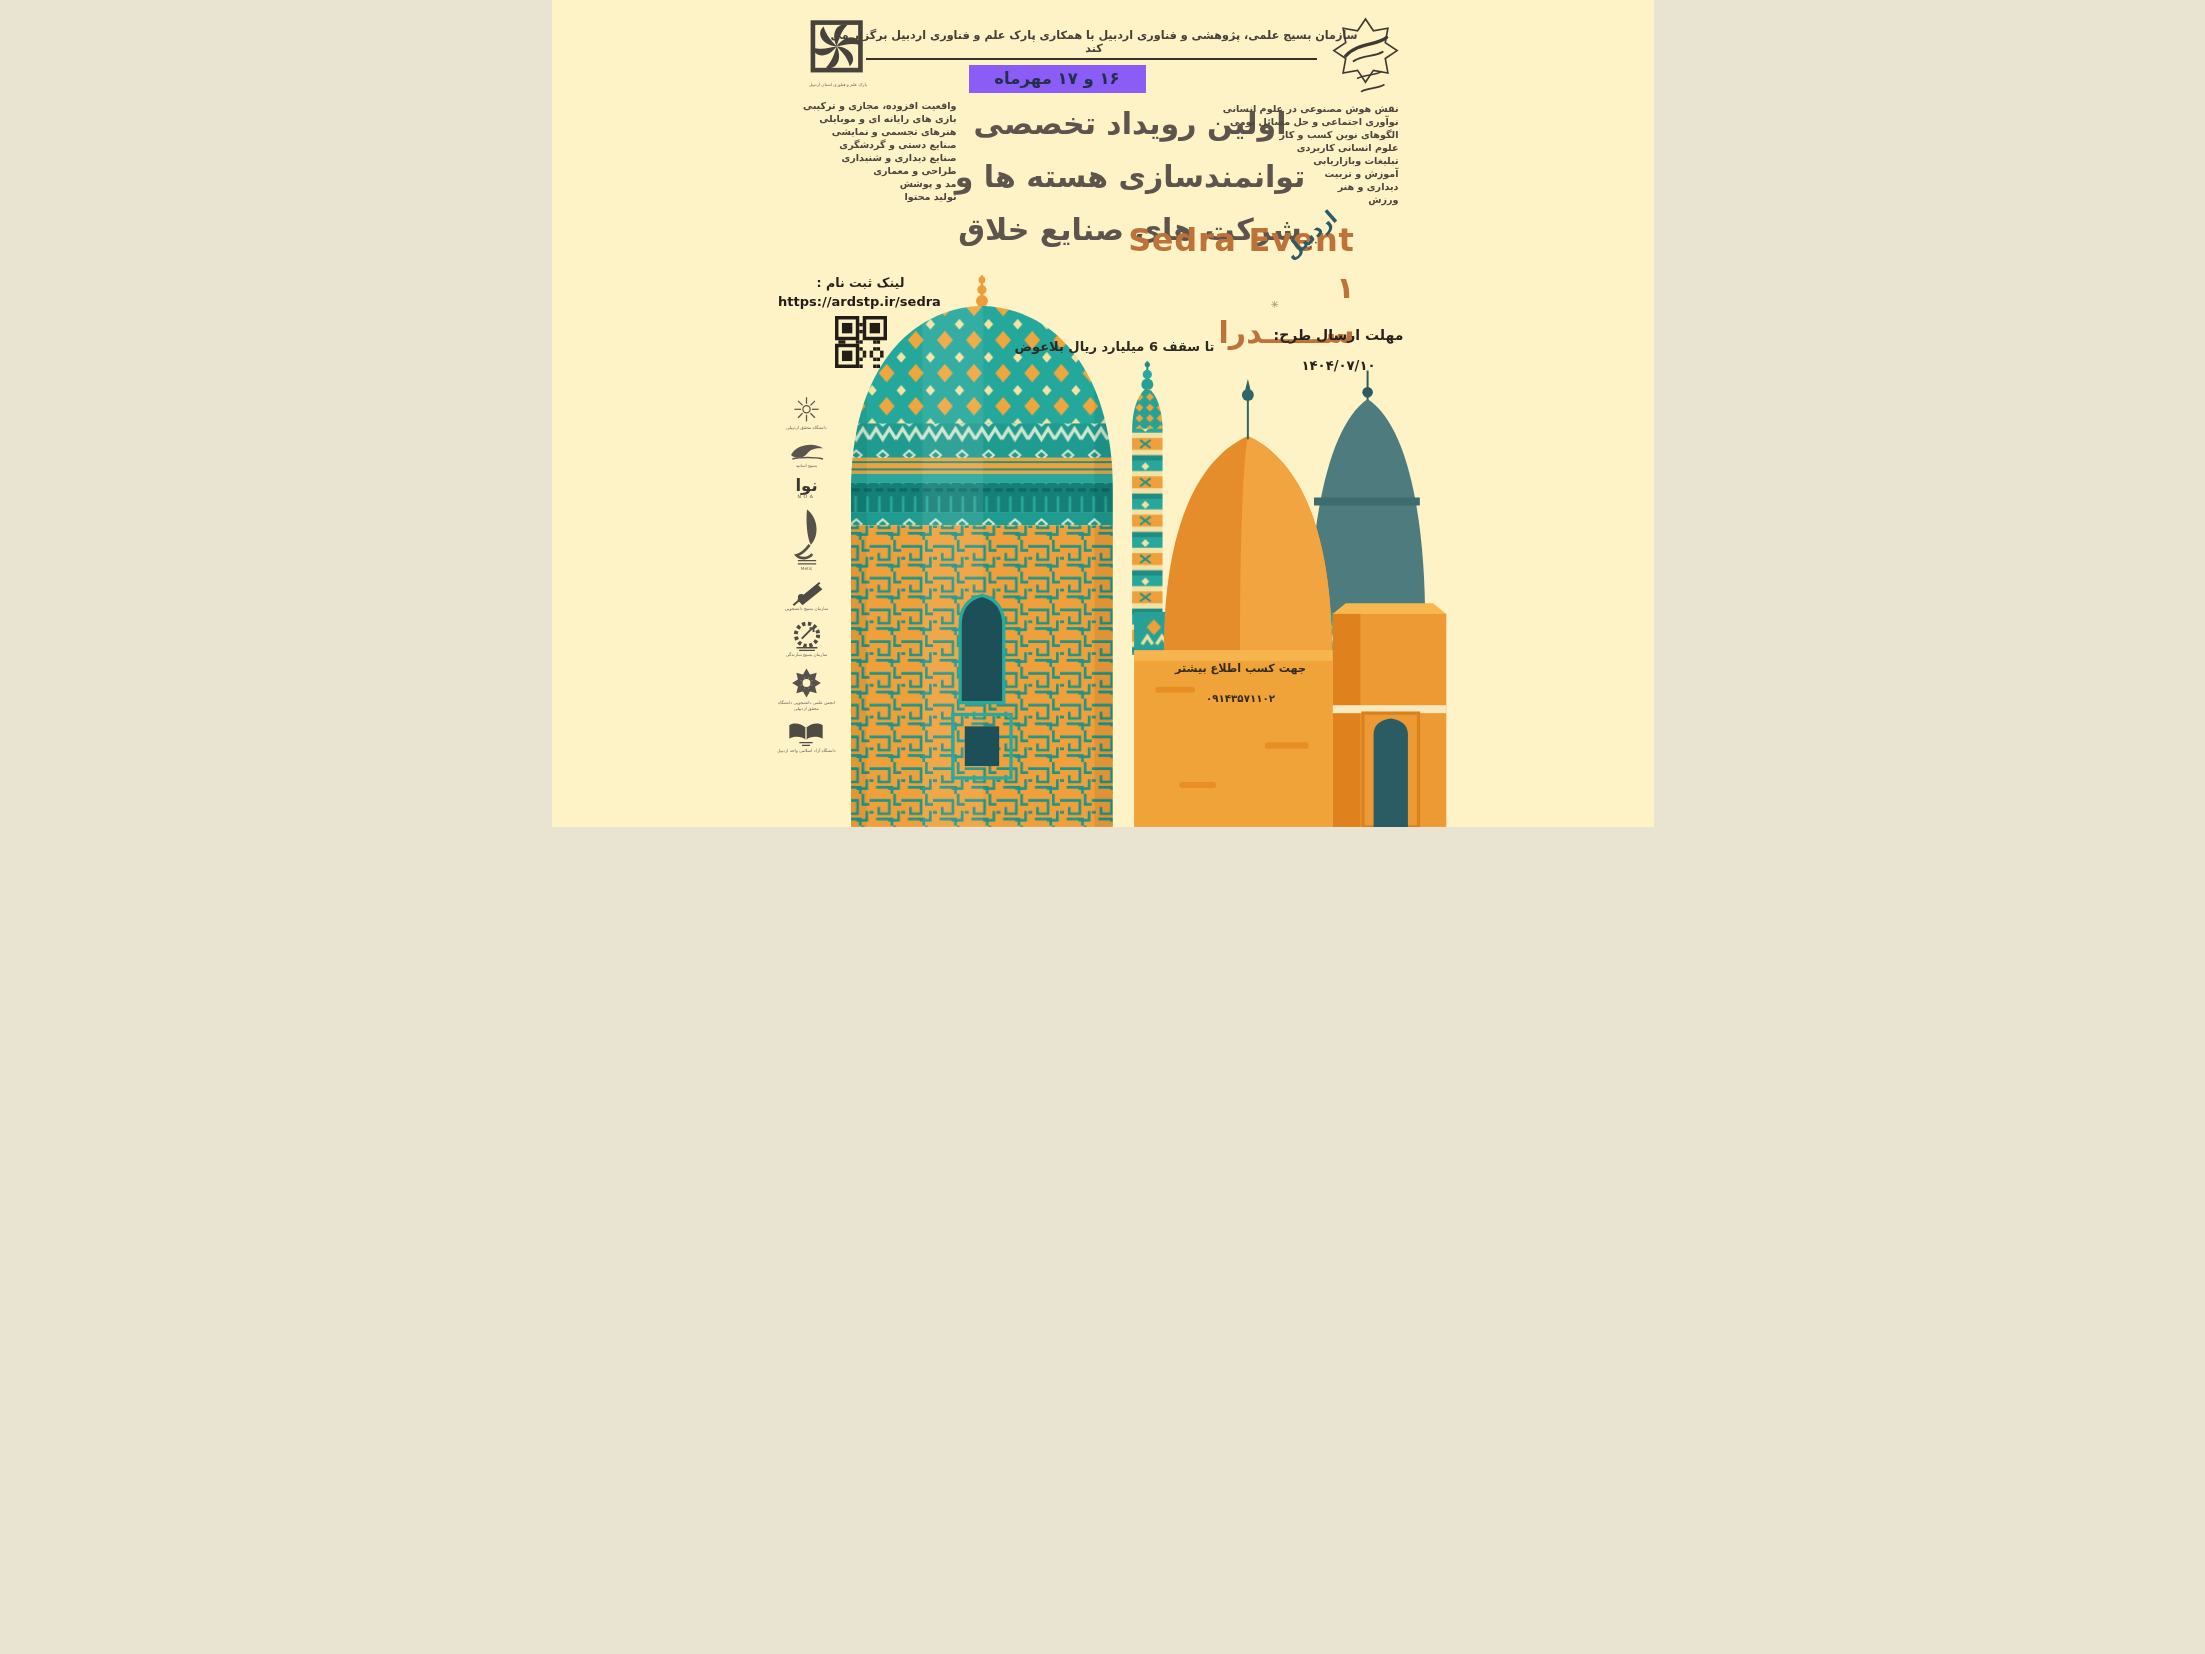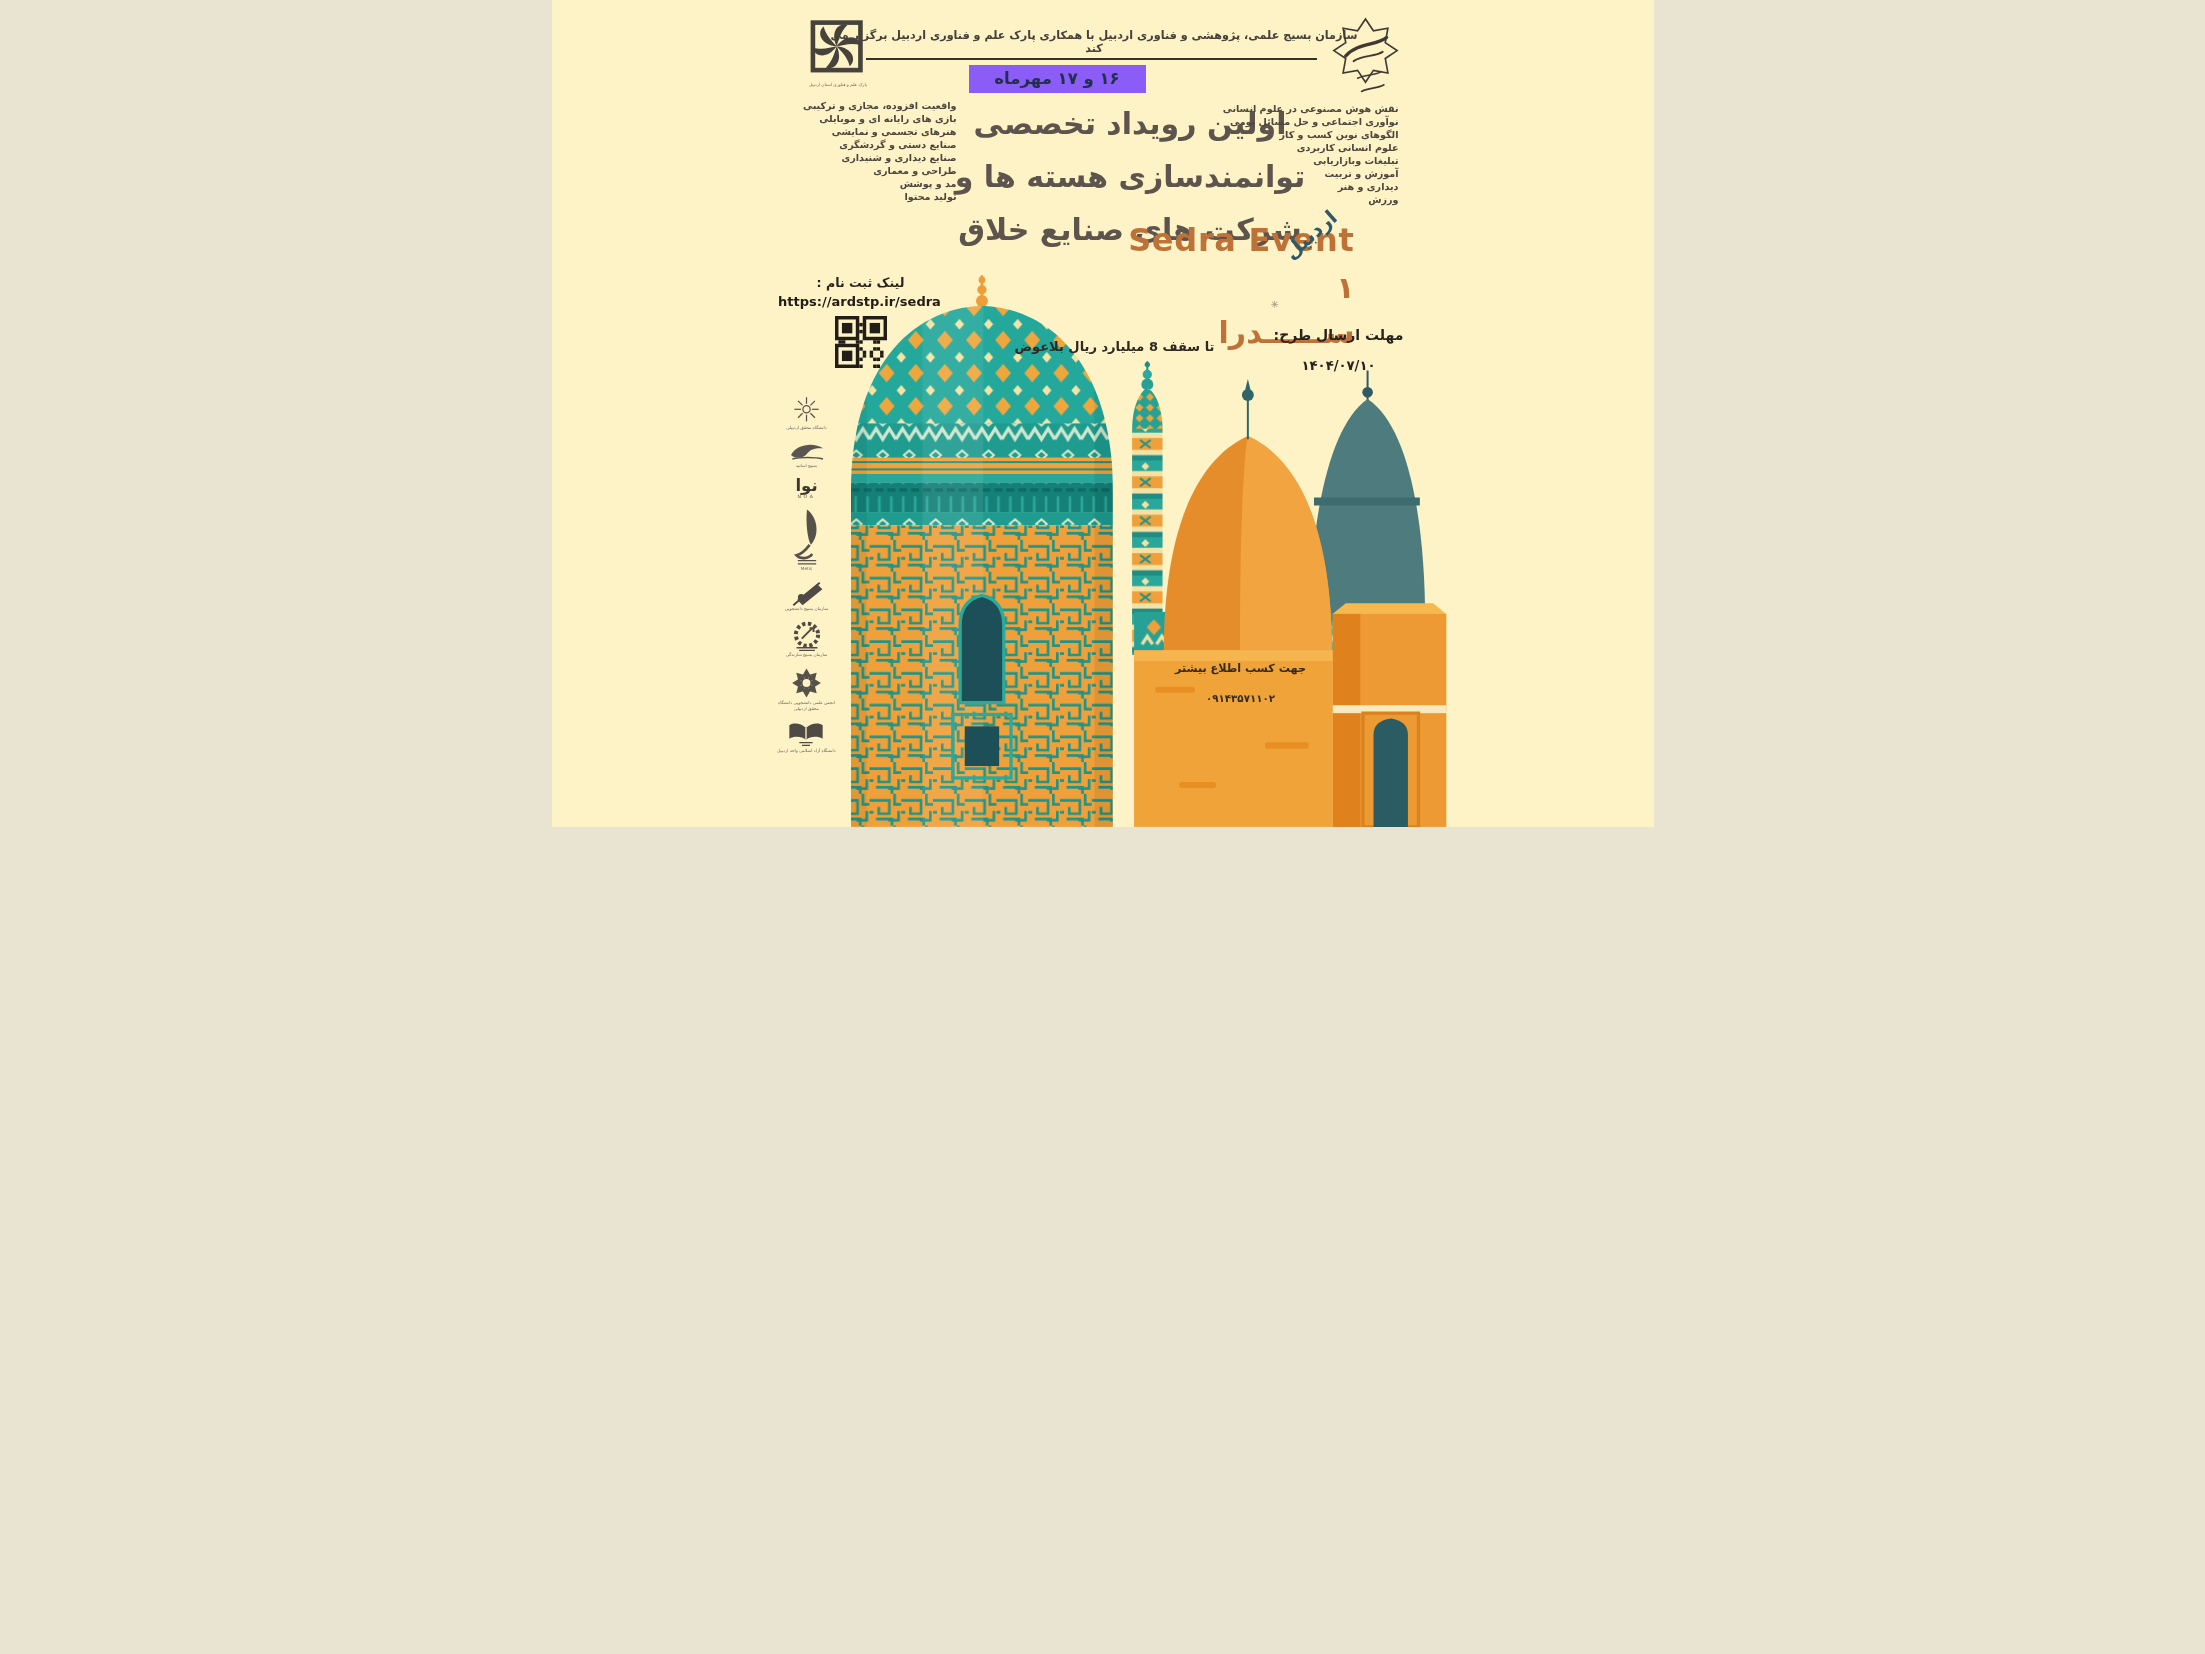--- a/index.html
+++ b/index.html
@@ -227,21 +227,21 @@
 
   <div class="abs sedra-row overlay">
     <span class="sedra-en">Sedra Event</span>
     <span class="sedra-ed">۱</span>
     <span class="sedra-fa rtl">ســــــدرا</span>
   </div>
 
   <div class="abs city-rot overlay">اردبیل</div>
   <div class="abs city-spark overlay">✳</div>
 
-  <div class="abs grant ctr rtl overlay">تا سقف 8 میلیارد ریال بلاعوض</div>
+  <div class="abs grant ctr rtl overlay">تا سقف 6 میلیارد ریال بلاعوض</div>
 
   <div class="abs reg-label ctr rtl overlay">لینک ثبت نام :</div>
   <div class="abs reg-url ctr overlay">https://ardstp.ir/sedra</div>
   <div class="abs qr-box overlay">
     <svg id="qrsvg" width="52" height="52" viewBox="0 0 75 75">
         <rect x="35" y="10" width="5" height="5" fill="#221d17"></rect>
         <rect x="35" y="20" width="5" height="5" fill="#221d17"></rect>
         <rect x="5" y="35" width="5" height="5" fill="#221d17"></rect>
         <rect x="10" y="35" width="5" height="5" fill="#221d17"></rect>
         <rect x="30" y="35" width="5" height="5" fill="#221d17"></rect>

